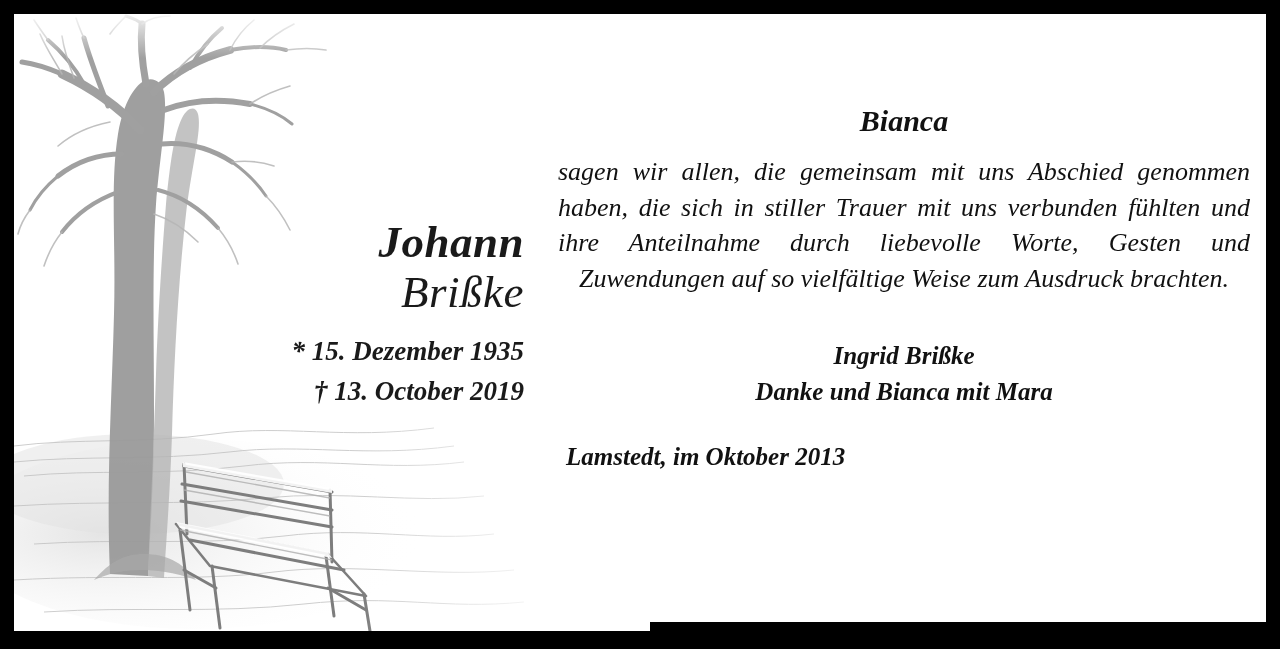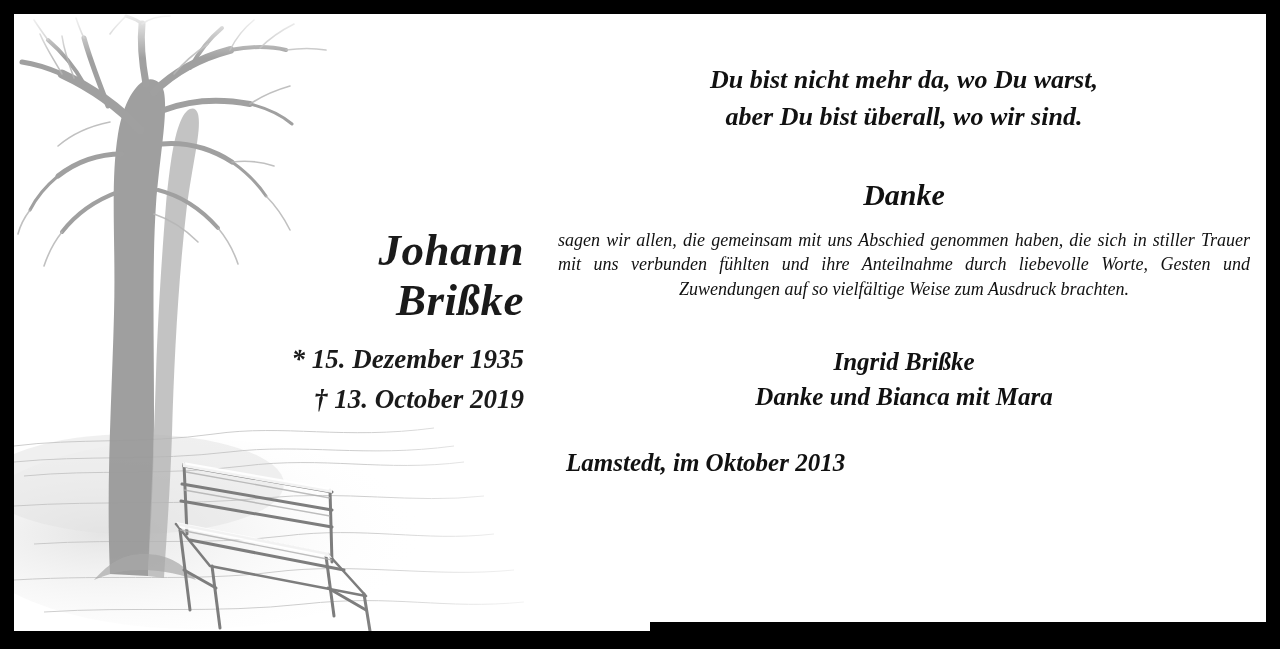--- a/index.html
+++ b/index.html
@@ -43,35 +43,35 @@
     width: 560px;
     height: 617px;
     pointer-events: none;
   }
   #illustration svg { display: block; }
 
   
   #name-block {
     position: absolute;
     left: 180px;
-    top: 211px;
+    top: 203px;
     width: 330px;
     text-align: right;
     color: #1a1a1a;
   }
   #name-first {
     font-size: 45px;
     font-weight: bold;
     font-style: italic;
     line-height: 1.12;
     letter-spacing: 0.5px;
   }
   #name-last {
     font-size: 45px;
-    font-weight: bold;
+    font-weight: normal;
     font-style: italic;
     line-height: 1.12;
     letter-spacing: 0.5px;
   }
   .date-line {
     font-size: 27px;
     font-style: italic;
     font-weight: bold;
     line-height: 1.42;
     margin-top: 2px;
@@ -96,21 +96,21 @@
   }
   #danke-heading {
     margin-top: 42px;
     font-size: 30px;
     font-weight: bold;
     font-style: italic;
     text-align: center;
   }
   #thanks-body {
     margin-top: 16px;
-    font-size: 18px;
+    font-size: 26px;
     font-style: italic;
     text-align: justify;
     text-align-last: center;
     line-height: 1.37;
     padding: 0 4px;
   }
   #family-block {
     margin-top: 42px;
     text-align: center;
     font-size: 25px;
@@ -259,26 +259,22 @@
   </div>
 
   <div id="name-block">
     <div id="name-first">Johann</div>
     <div id="name-last">Brißke</div>
     <div id="birth-date" class="date-line">* 15. Dezember 1935</div>
     <div id="death-date" class="date-line">† 13. October 2019</div>
   </div>
 
   <div id="text-column">
-    <div id="quote">
-      <div>Du bist nicht mehr da, wo Du warst,</div>
-      <div>aber Du bist überall, wo wir sind.</div>
-    </div>
-
-    <div id="danke-heading">Danke</div>
+
+    <div id="danke-heading">Bianca</div>
 
     <div id="thanks-body">sagen wir allen, die gemeinsam mit uns Abschied genommen haben, die sich in stiller Trauer mit uns verbunden fühlten und ihre Anteilnahme durch liebevolle Worte, Gesten und Zuwendungen auf so vielfältige Weise zum Ausdruck brachten.</div>
 
     <div id="family-block">
       <div>Ingrid Brißke</div>
       <div>Danke und Bianca mit Mara</div>
     </div>
 
     <div id="place-date">Lamstedt, im Oktober 2013</div>
   </div>

